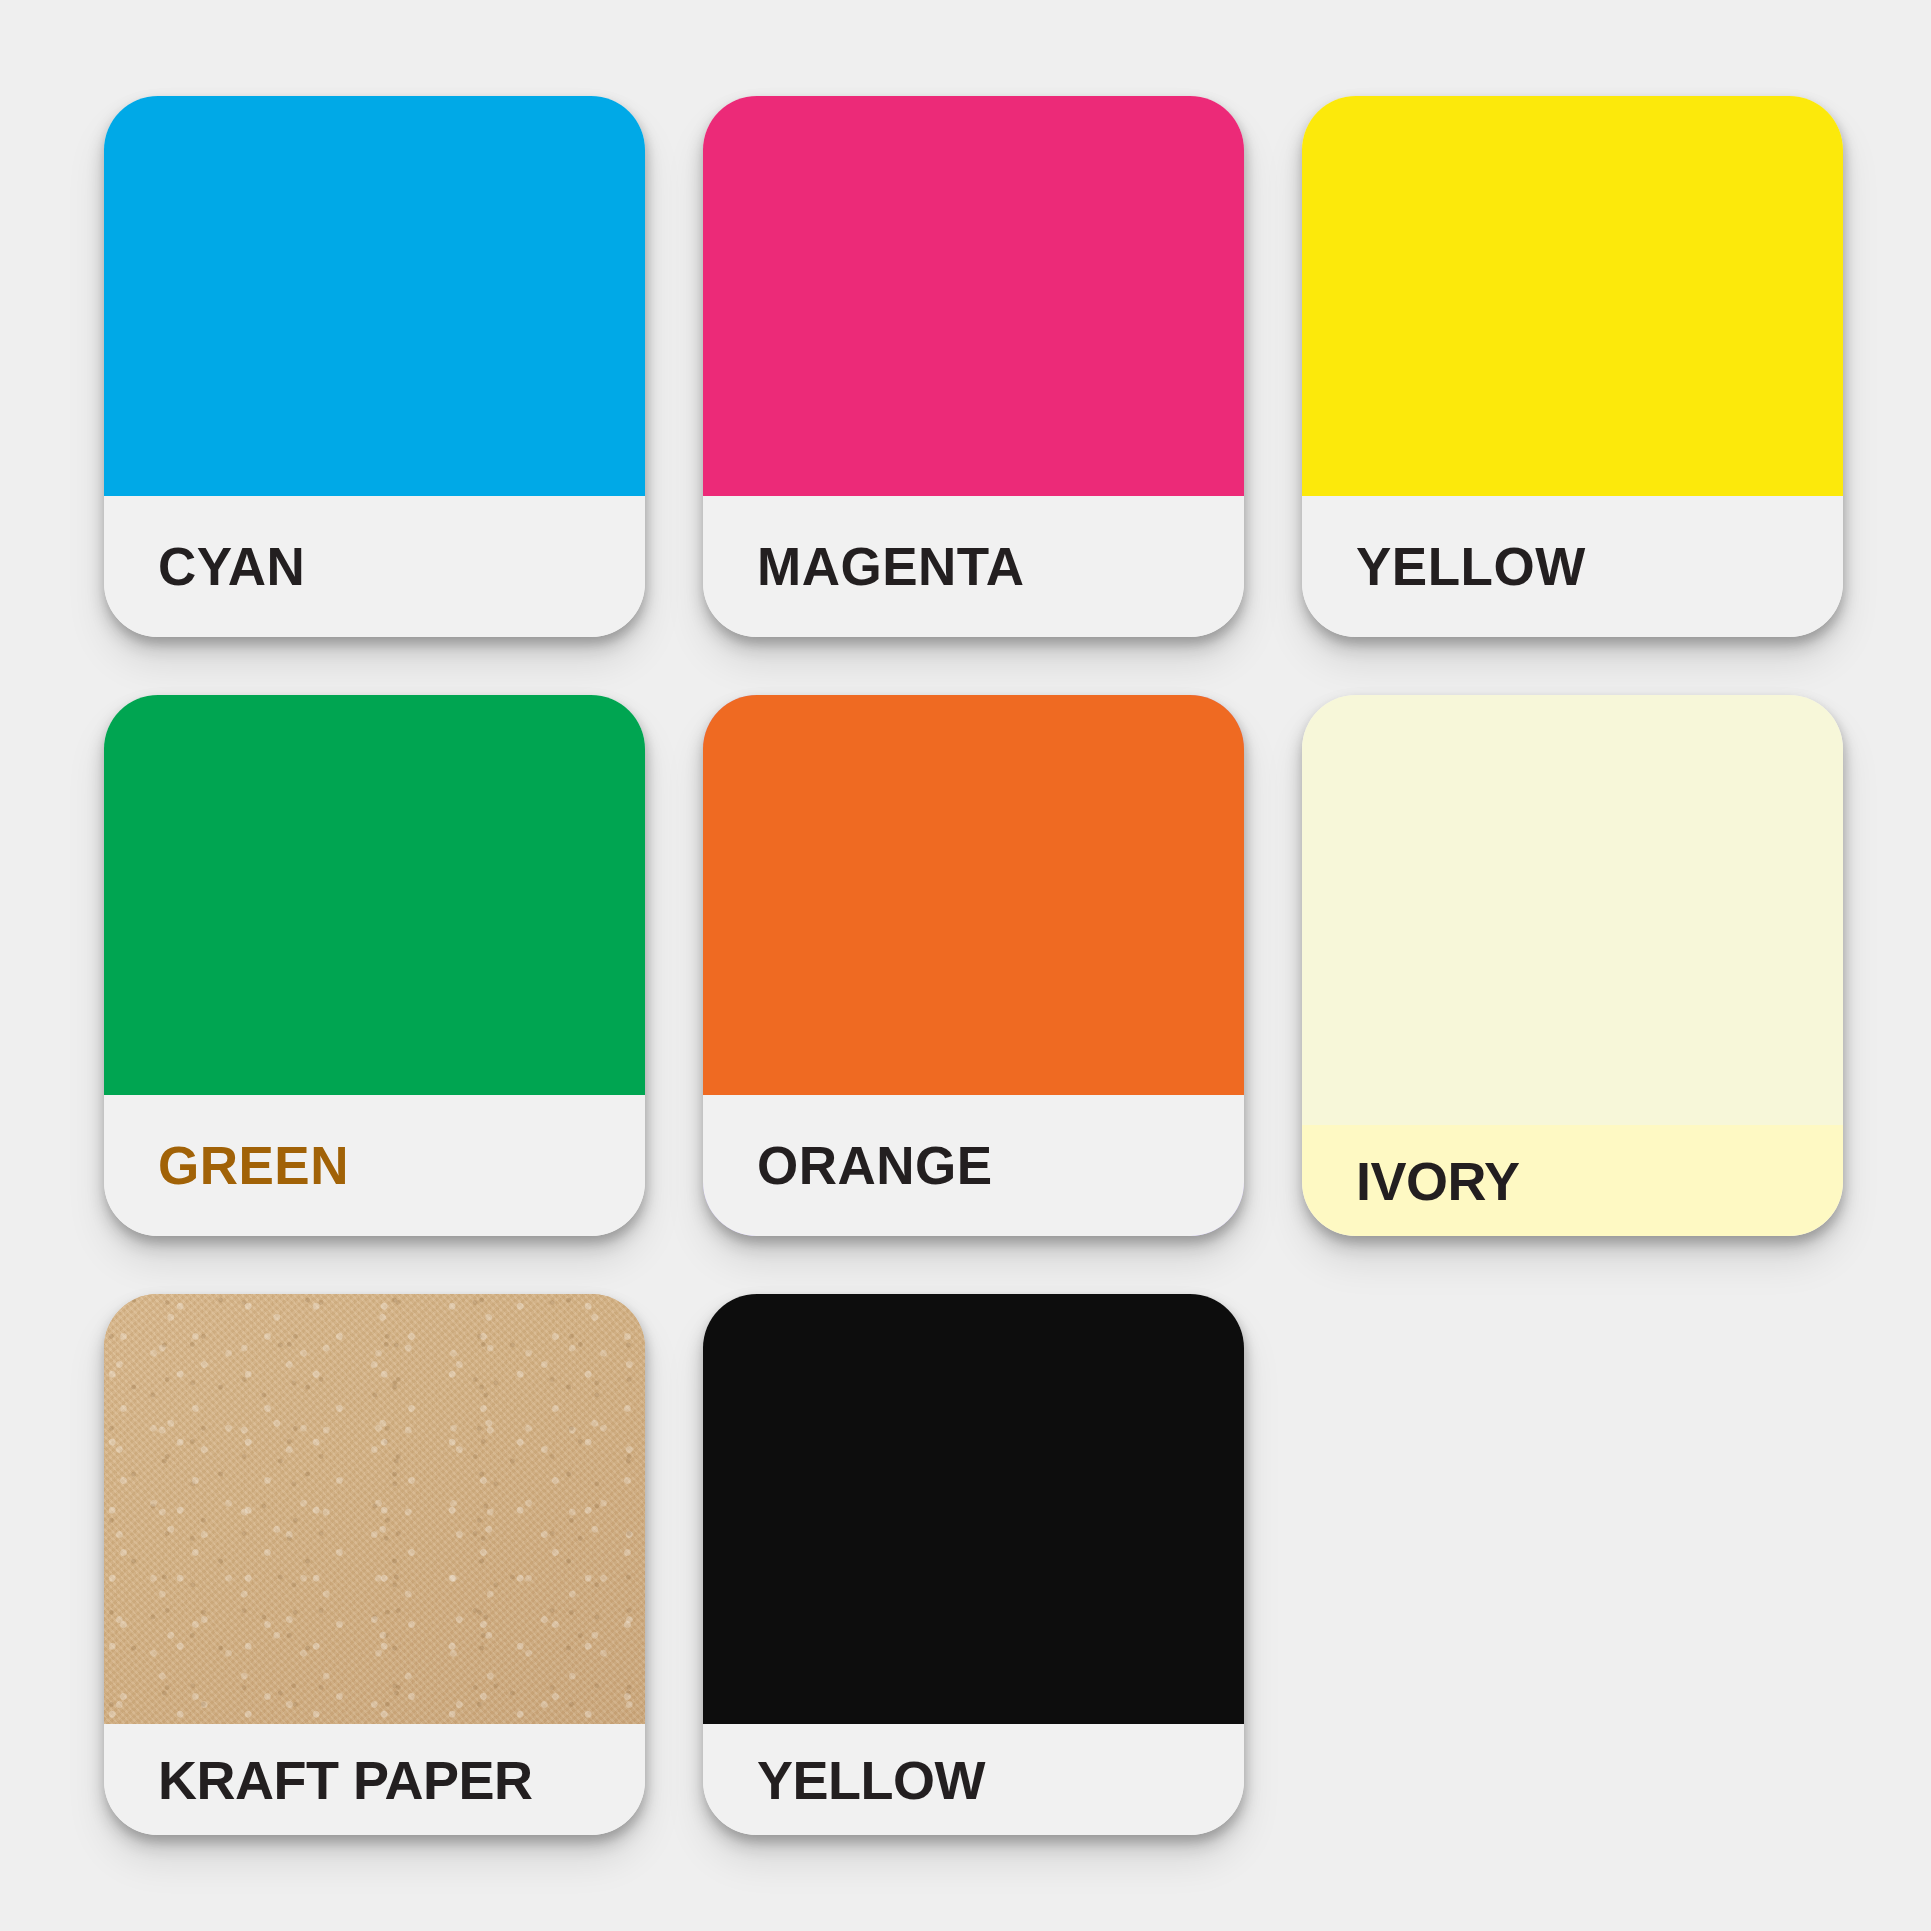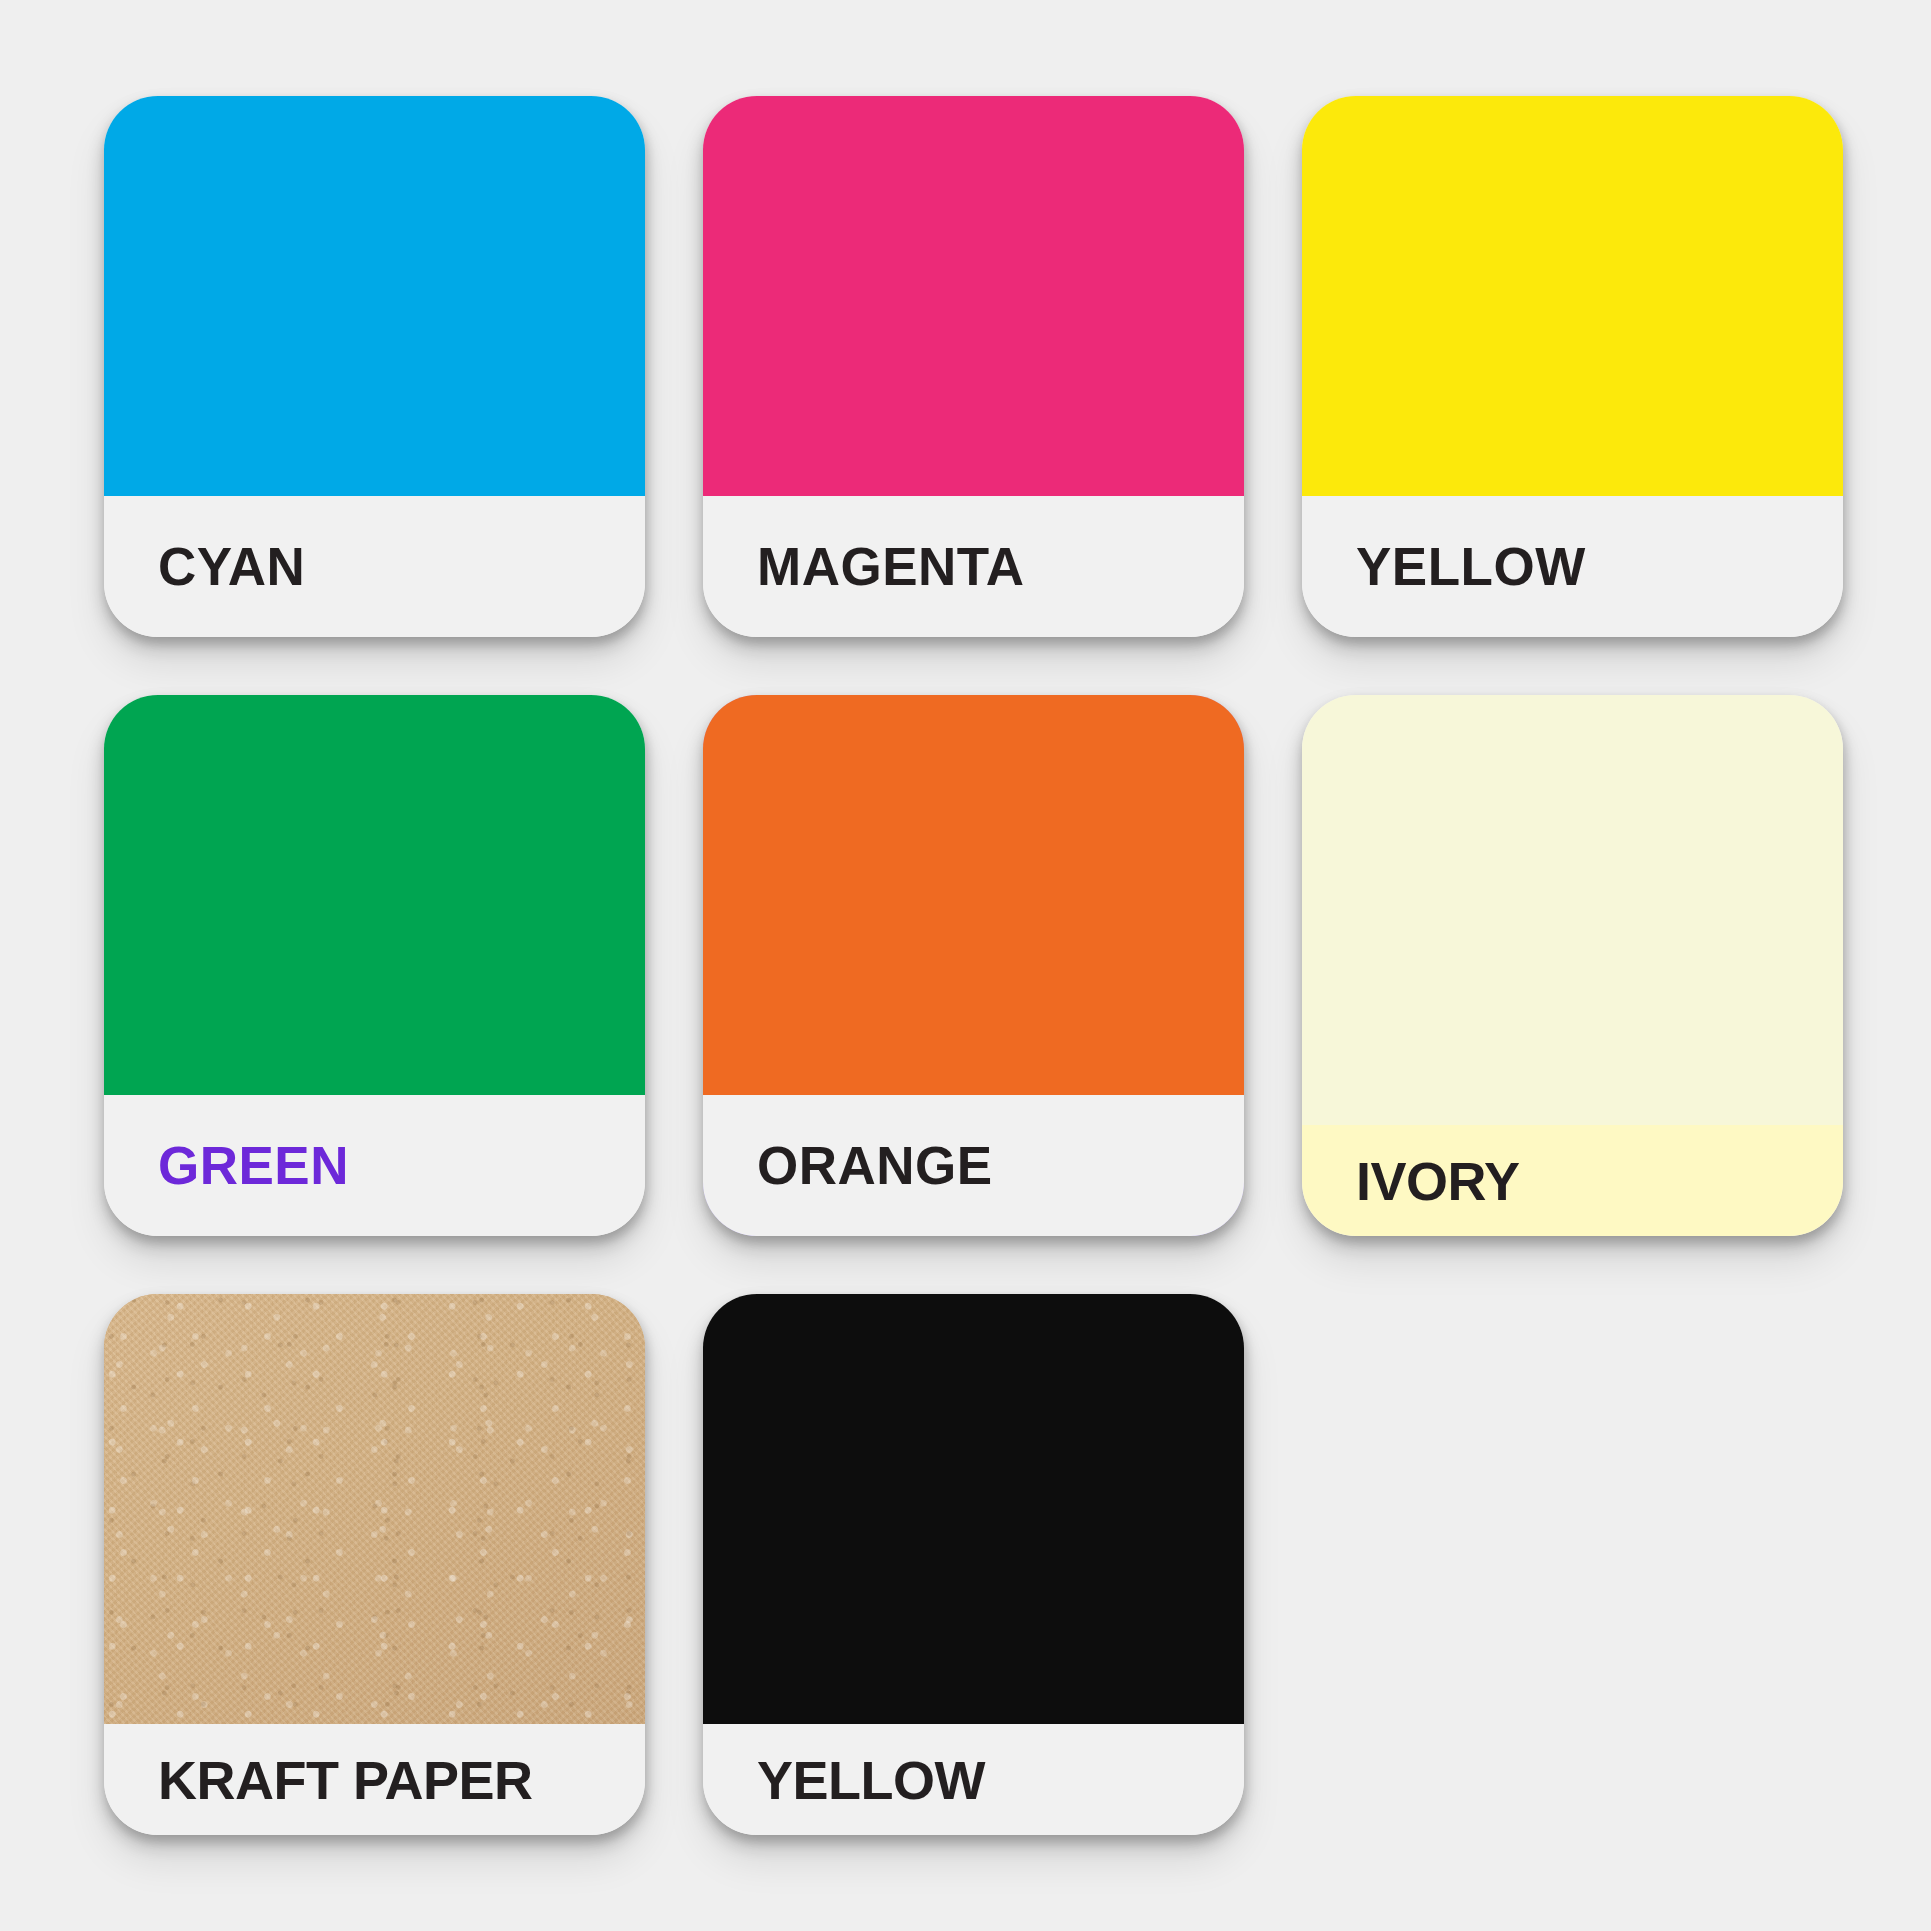--- a/index.html
+++ b/index.html
@@ -135,21 +135,21 @@
     <div class="swatch-color" style="background-color: rgb(252, 233, 11);"></div>
     <div class="swatch-label-band" style="background: rgb(241, 241, 241);">
       <span class="swatch-label" style="color: rgb(35, 31, 32);">YELLOW</span>
     </div>
   </div>
 
 
   <div class="swatch-card" style="background: rgb(241, 241, 241);">
     <div class="swatch-color" style="background-color: rgb(0, 165, 81);"></div>
     <div class="swatch-label-band" style="background: rgb(241, 241, 241);">
-      <span class="swatch-label" style="color: #6d28d9;">GREEN</span>
+      <span class="swatch-label" style="color: #a16207;">GREEN</span>
     </div>
   </div>
 
   <div class="swatch-card" style="background: #c4b5fd;">
     <div class="swatch-color" style="background-color: rgb(239, 106, 34);"></div>
     <div class="swatch-label-band" style="background: rgb(241, 241, 241);">
       <span class="swatch-label" style="color: rgb(35, 31, 32);">ORANGE</span>
     </div>
   </div>
 

